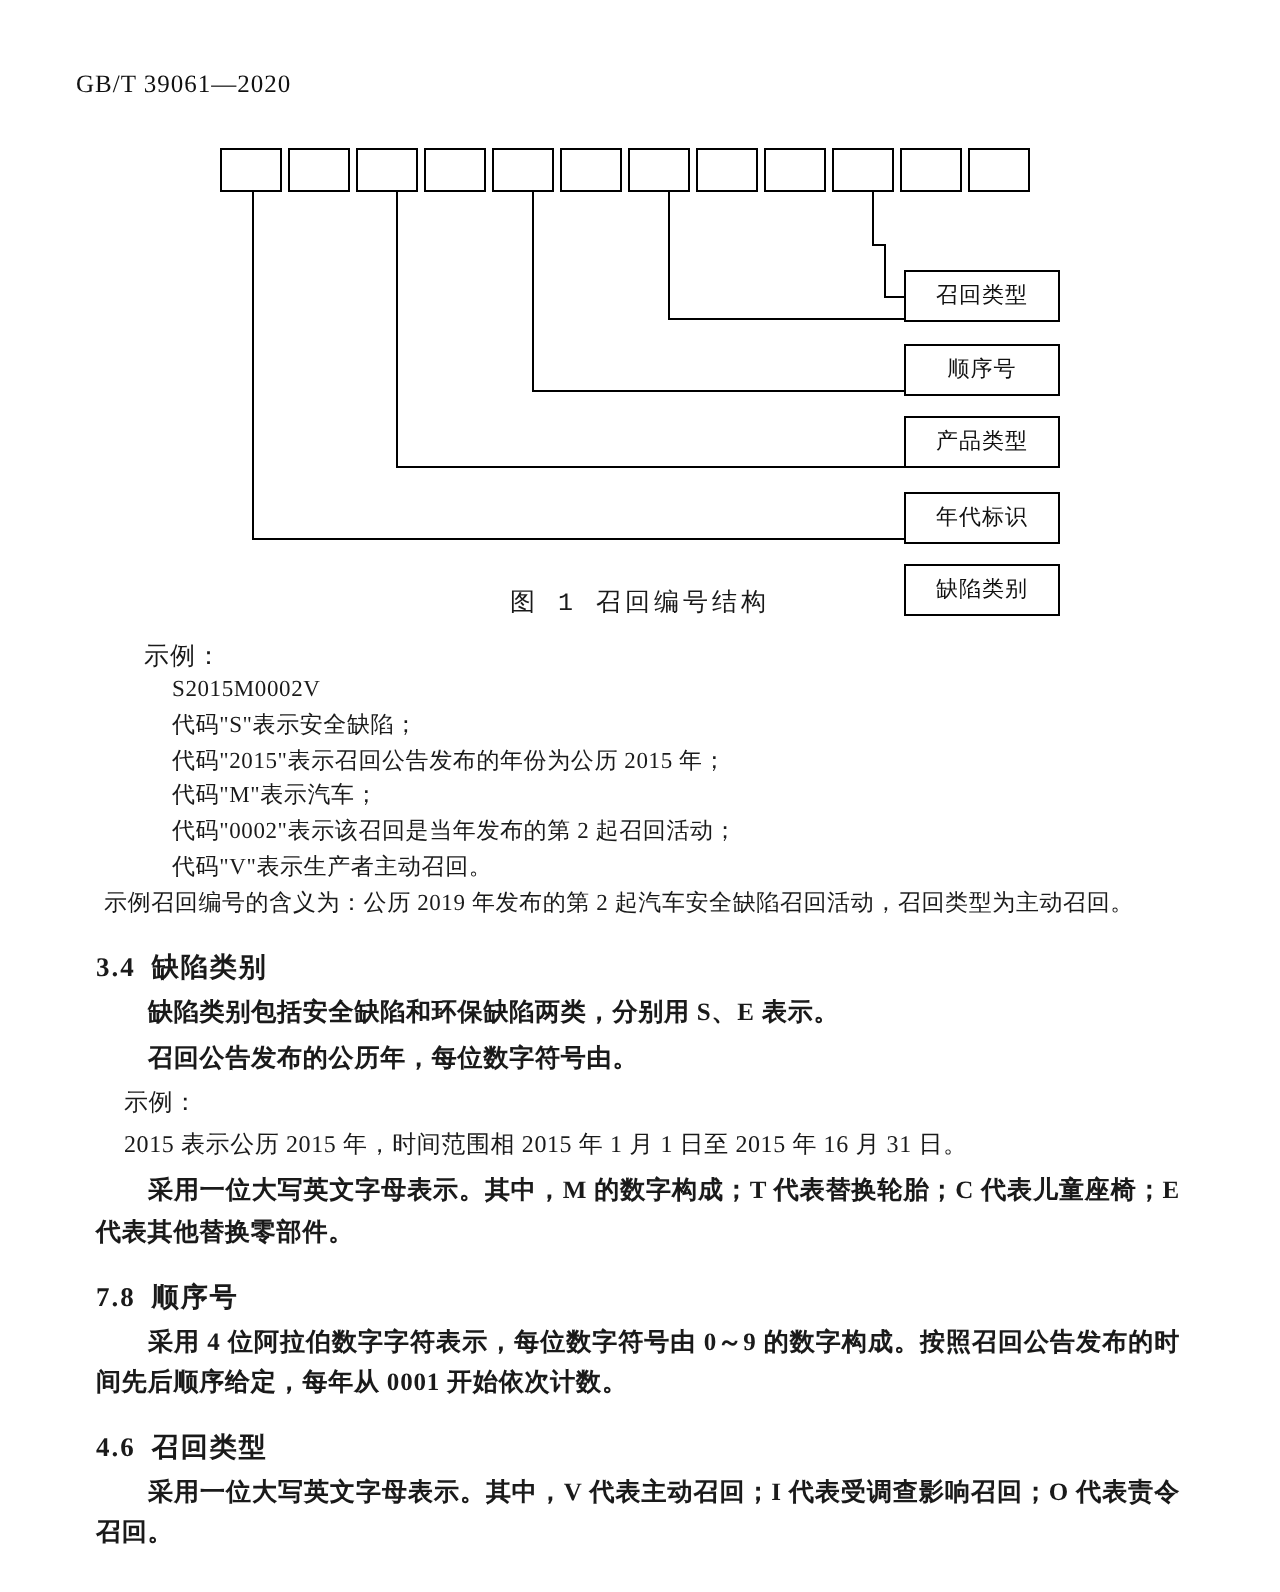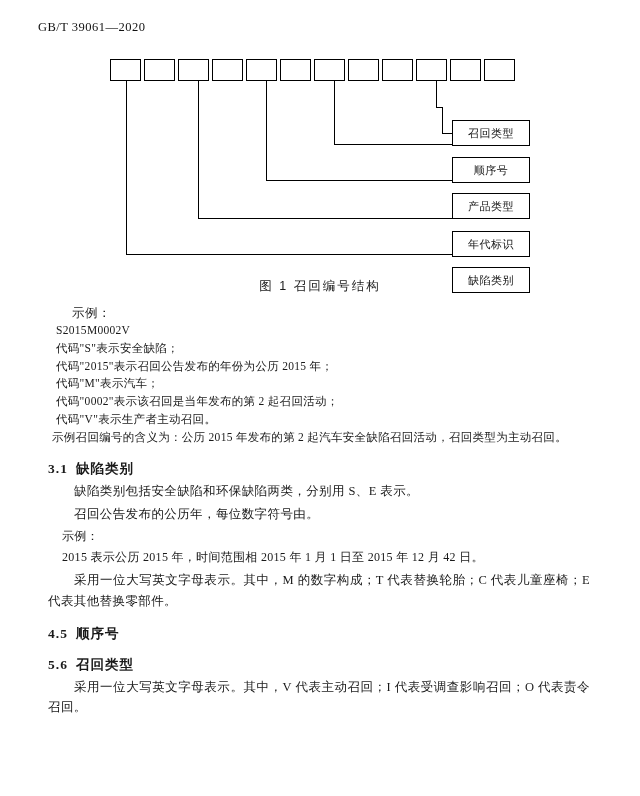--- a/index.html
+++ b/index.html
@@ -19,21 +19,21 @@
     position: relative;
     width: 640px;
     height: 796px;
     box-sizing: border-box;
     padding: 0 38px;
   }
   .header-std {
     font-family: "Liberation Serif", serif;
     font-size: 12.5px;
     letter-spacing: 0.5px;
-    padding-top: 20px;
+    padding-top: 35px;
     color: #111;
   }
 
   
   .figure-area {
     position: relative;
     height: 225px;
     margin-top: 16px;
   }
   .boxrow {
@@ -70,37 +70,37 @@
     background: #000;
   }
   .hline {
     position: absolute;
     height: 1px;
     background: #000;
   }
   .fig-caption {
     text-align: center;
     font-size: 12.5px;
-    font-family: Liberation Sans, sans-serif;
+    font-family: Liberation Mono, monospace;
     letter-spacing: 2px;
     margin-top: 2px;
   }
 
   
   .blk {
     margin-top: 10px;
   }
   .lbl {
     font-size: 12.5px;
     margin-left: 34px;
     letter-spacing: 0.5px;
   }
   .mono-line {
     font-size: 11.5px;
-    margin-left: 18px;
+    margin-left: 48px;
     letter-spacing: 0.3px;
     line-height: 1.55;
   }
   h3.sec {
     font-size: 13.5px;
     font-weight: bold;
     margin: 13px 0 3px 10px;
     letter-spacing: 1px;
     font-family: "Liberation Sans", sans-serif;
   }
@@ -109,20 +109,21 @@
     font-weight: bold;
     margin-right: 8px;
   }
   p.para {
     font-size: 12.5px;
     margin: 3px 12px 0 10px;
     text-indent: 26px;
     line-height: 1.65;
     letter-spacing: 0.4px;
     text-align: justify;
+    font-weight: bold;
   }
   p.tight {
     font-size: 12px;
     margin: 2px 0 0 10px;
     line-height: 1.6;
     letter-spacing: 0.3px;
   }
 </style>
 </head>
 <body>
@@ -184,36 +185,37 @@
   <div class="fig-caption">图 1  召回编号结构</div>
 
   <div class="blk">
     <div class="lbl">示例：</div>
     <div class="mono-line">S2015M0002V</div>
     <div class="mono-line">代码"S"表示安全缺陷；</div>
     <div class="mono-line">代码"2015"表示召回公告发布的年份为公历 2015 年；</div>
     <div class="mono-line">代码"M"表示汽车；</div>
     <div class="mono-line">代码"0002"表示该召回是当年发布的第 2 起召回活动；</div>
     <div class="mono-line">代码"V"表示生产者主动召回。</div>
-    <div class="mono-line" style="margin-left:14px;">示例召回编号的含义为：公历 2015 年发布的第 2 起汽车安全缺陷召回活动，召回类型为主动召回。</div>
+    <div class="mono-line" style="margin-left:14px;">示例召回编号的含义为：公历 2019 年发布的第 2 起汽车安全缺陷召回活动，召回类型为主动召回。</div>
   </div>
 
   <h3 class="sec">
-    <span class="num">3.1</span><span>缺陷类别</span>
+    <span class="num">3.4</span><span>缺陷类别</span>
   </h3>
   <p class="para">缺陷类别包括安全缺陷和环保缺陷两类，分别用 S、E 表示。</p>
 
   <p class="para">召回公告发布的公历年，每位数字符号由。</p>
   <p class="tight" style="margin-left:24px;">示例：</p>
-  <p class="tight" style="margin-left:24px;">2015 表示公历 2015 年，时间范围相 2015 年 1 月 1 日至 2015 年 12 月 42 日。</p>
+  <p class="tight" style="margin-left:24px;">2015 表示公历 2015 年，时间范围相 2015 年 1 月 1 日至 2015 年 16 月 31 日。</p>
 
   <p class="para">采用一位大写英文字母表示。其中，M 的数字构成；T 代表替换轮胎；C 代表儿童座椅；E 代表其他替换零部件。</p>
 
   <h3 class="sec">
-    <span class="num">4.5</span><span>顺序号</span>
+    <span class="num">7.8</span><span>顺序号</span>
   </h3>
+  <p class="para">采用 4 位阿拉伯数字字符表示，每位数字符号由 0～9 的数字构成。按照召回公告发布的时间先后顺序给定，每年从 0001 开始依次计数。</p>
 
   <h3 class="sec">
-    <span class="num">5.6</span><span>召回类型</span>
+    <span class="num">4.6</span><span>召回类型</span>
   </h3>
   <p class="para">采用一位大写英文字母表示。其中，V 代表主动召回；I 代表受调查影响召回；O 代表责令召回。</p>
 
 </div>
 
 </body></html>

